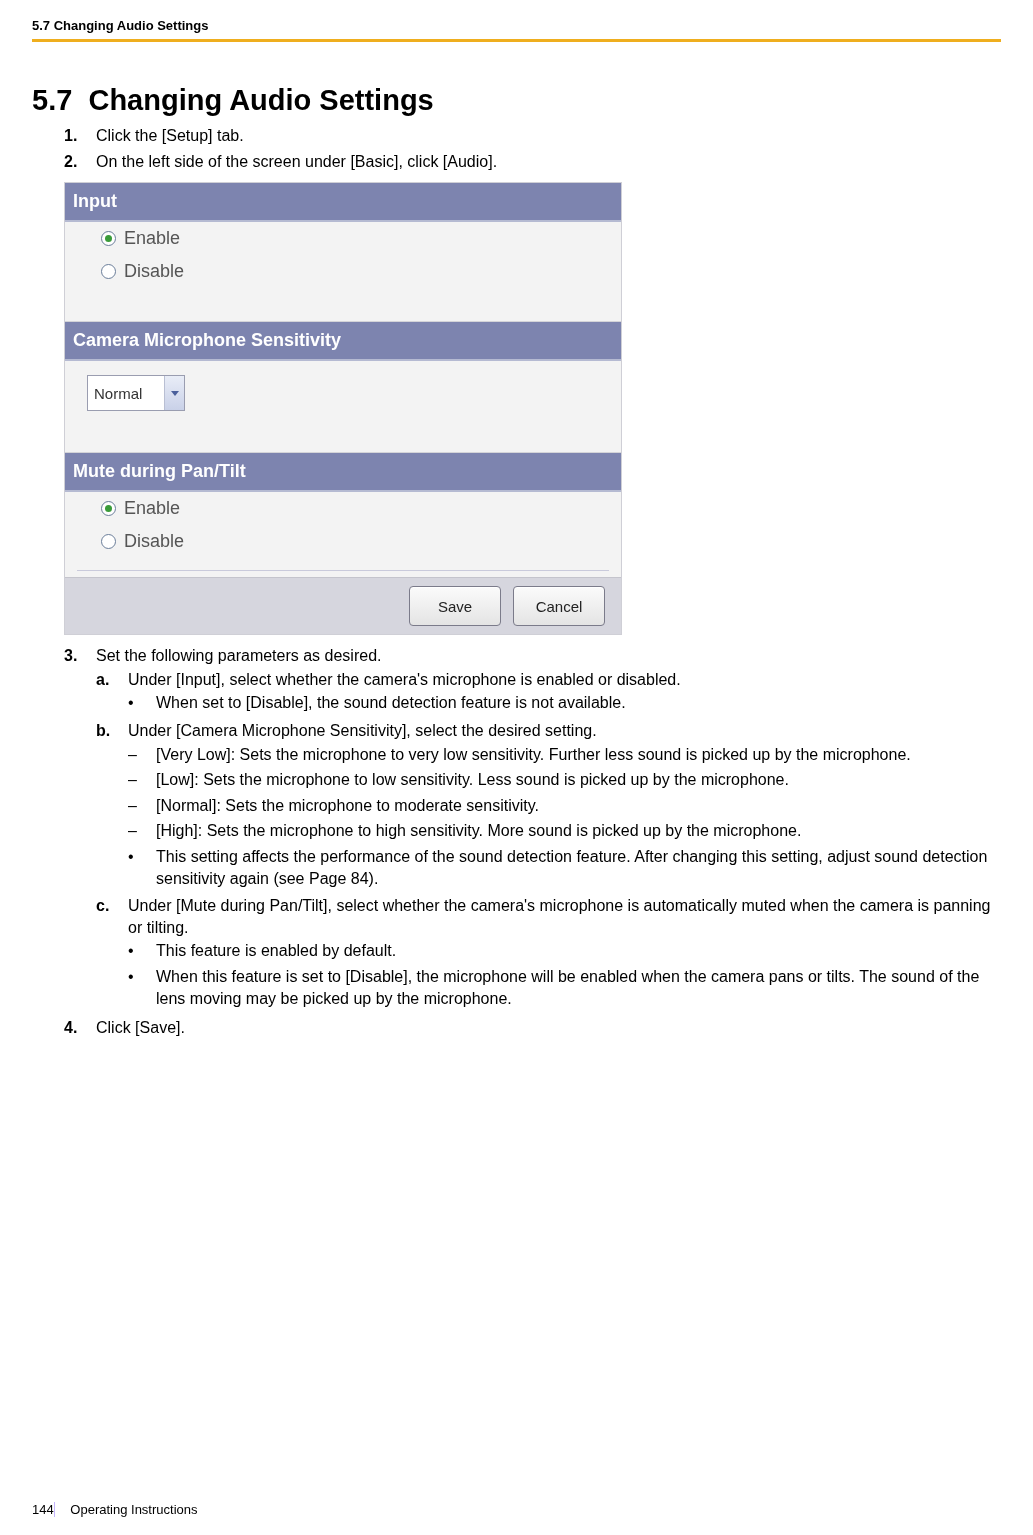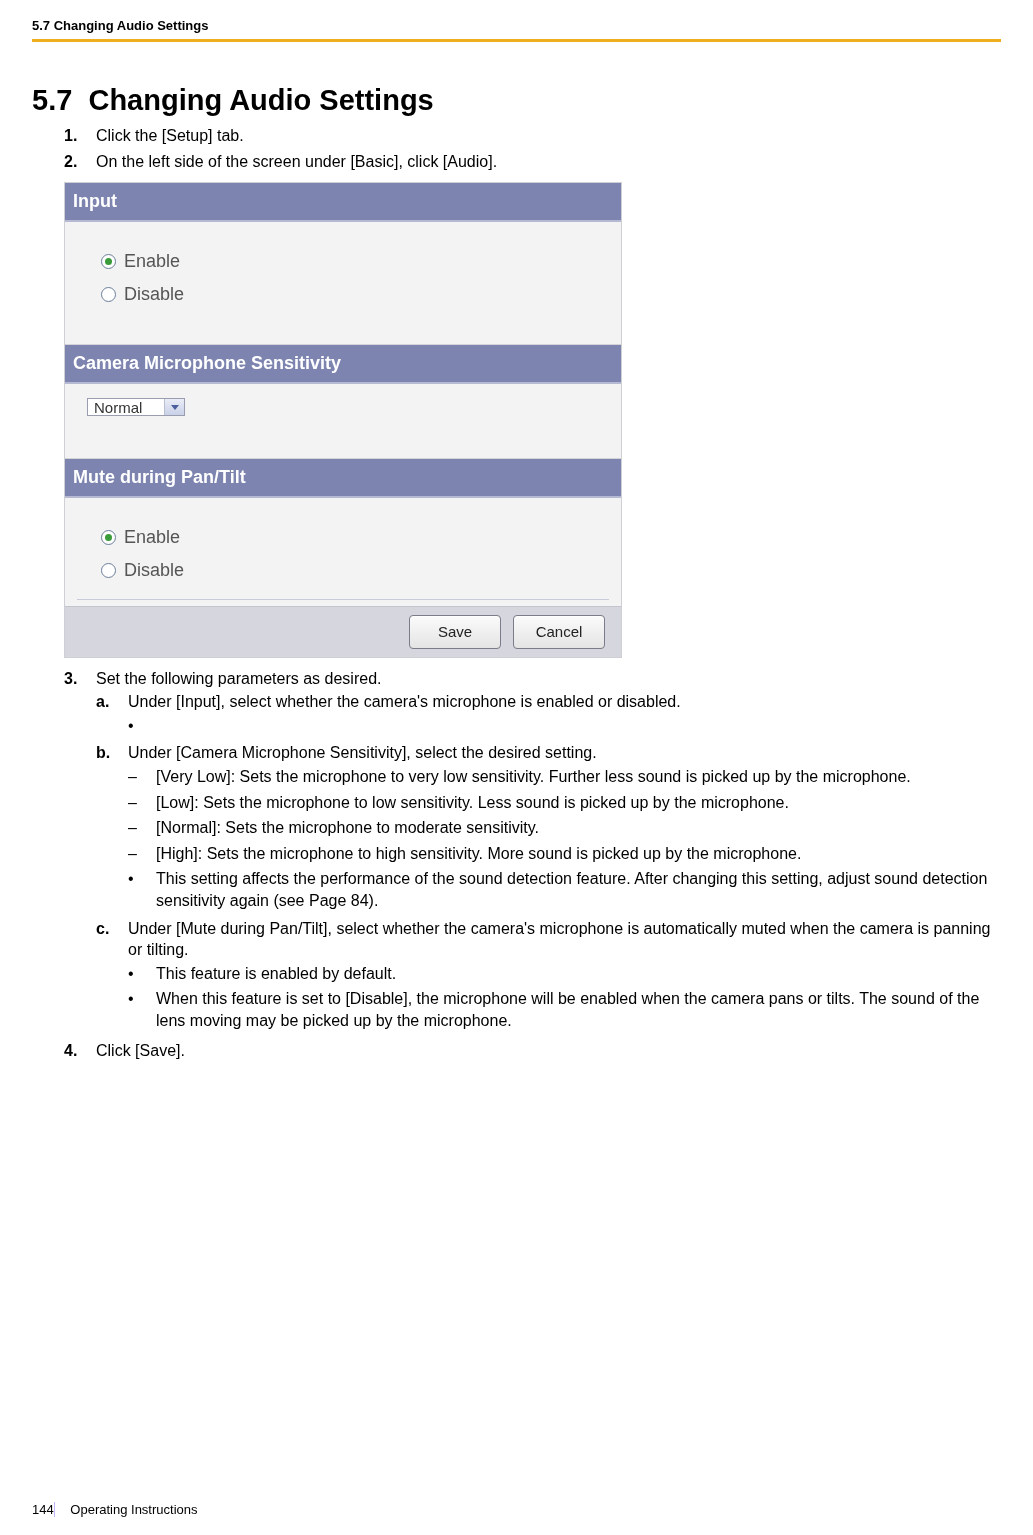--- a/index.html
+++ b/index.html
@@ -94,21 +94,21 @@
     .sect-header {
       background: #7d84af;
       color: #fff;
       font-weight: bold;
       font-size: 18px;
       padding: 8px 8px;
       border-bottom: 2px solid #b5bad2;
     }
     .sect-body {
       background: #f3f3f3;
-      padding: 23px 8px 6px 36px;
+      padding: 0 8px 6px 36px;
     }
     .radiorow {
       display: flex;
       align-items: center;
       gap: 8px;
       font-size: 18px;
       color: #555;
       padding: 6px 0;
     }
     .radio {
@@ -133,21 +133,21 @@
     }
     .select-wrap {
       background: #f3f3f3;
       padding: 14px 8px 14px 22px;
     }
     .fake-select {
       display: inline-flex;
       align-items: center;
       border: 1px solid #9a9db0;
       background: #fff;
-      height: 18px;
+      height: 36px;
       font-size: 15px;
       color: #333;
     }
     .fake-select .sel-val {
       padding: 0 22px 0 6px;
       min-width: 72px;
     }
     .fake-select .sel-btn {
       width: 20px;
       height: 100%;
@@ -171,21 +171,21 @@
     .btn-row {
       background: #d6d6de;
       padding: 8px 16px;
       display: flex;
       justify-content: flex-end;
       gap: 12px;
       border-top: 1px solid #c4c4cc;
     }
     .btn3d {
       min-width: 92px;
-      height: 34px;
+      height: 40px;
       border: 1px solid #7b7b8a;
       border-radius: 4px;
       background: linear-gradient(#fbfbfb, #e4e4e4);
       font-size: 15px;
       color: #222;
       display: flex;
       align-items: center;
       justify-content: center;
       box-shadow: inset 0 1px 0 #fff;
     }
@@ -282,20 +282,21 @@
       <div style="flex:1">
         <span>Set the following parameters as desired.</span>
         <ol class="sub">
           <li>
             <span class="marker">a.</span>
             <div style="flex:1">
               <span>Under [Input], select whether the camera's microphone is enabled or disabled.</span>
               <ul class="bullets">
                 <li>
                   <span class="bm">•</span>
+                  <span>When set to [Disable], the sound detection feature is not available.</span>
                 </li>
               </ul>
             </div>
           </li>
           <li>
             <span class="marker">b.</span>
             <div style="flex:1">
               <span>Under [Camera Microphone Sensitivity], select the desired setting.</span>
               <ul class="dashes">
                 <li>

